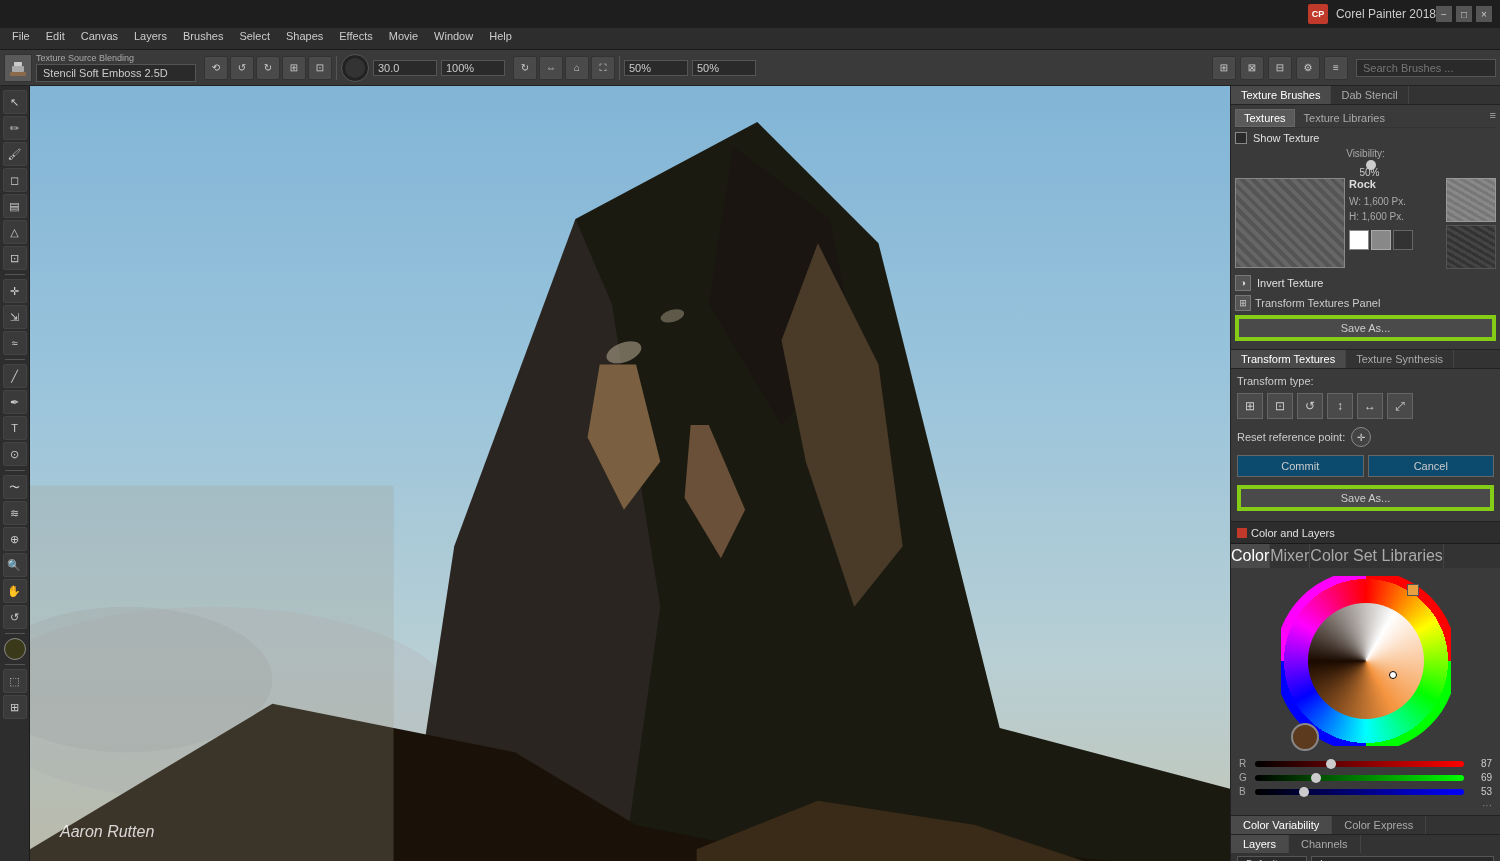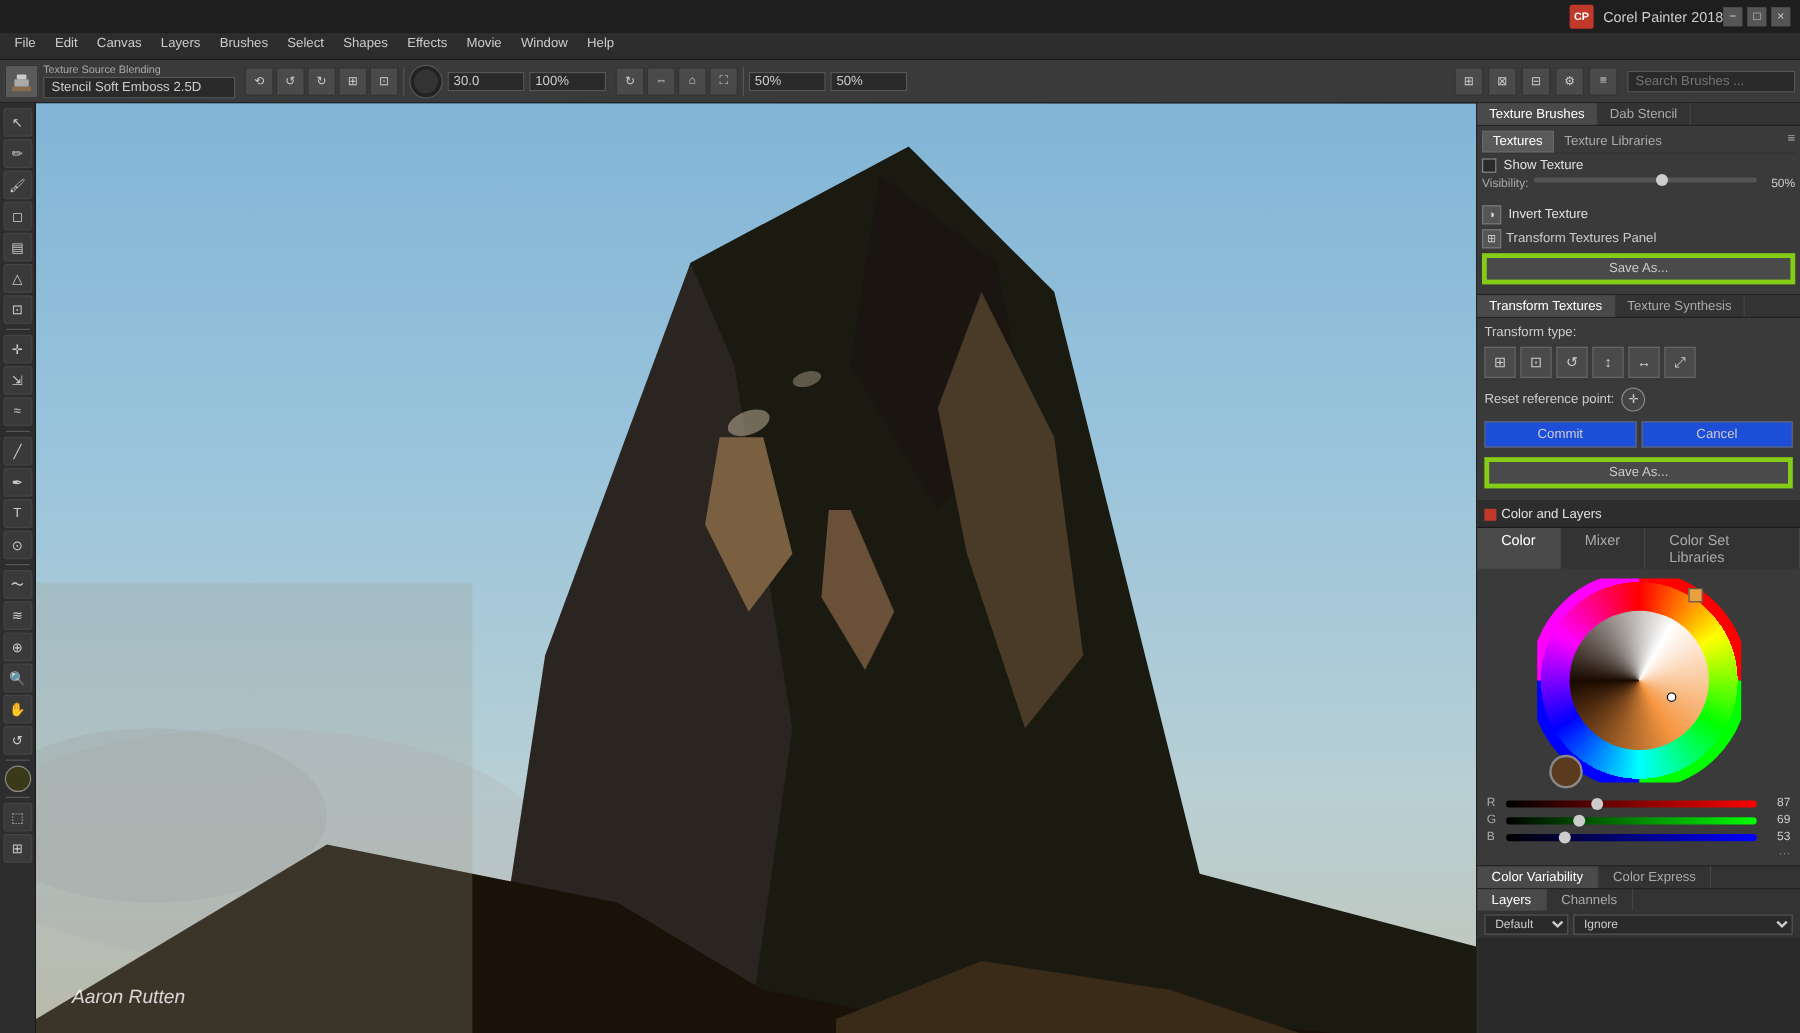--- a/index.html
+++ b/index.html
@@ -53,21 +53,21 @@
     .panel-tab.active { background: #4a4a4a; color: #fff; }
     .panel-body { padding: 4px; }
 
     
     .texture-tabs { display: flex; border-bottom: 1px solid #333; margin-bottom: 4px; }
     .texture-tab { padding: 2px 8px; font-size: 11px; color: #aaa; cursor: pointer; border: 1px solid transparent; }
     .texture-tab.active { background: #5a5a5a; color: #fff; border-color: #666; }
 
     .show-texture-row { display: flex; align-items: center; gap: 6px; margin-bottom: 4px; }
     .checkbox { width: 12px; height: 12px; border: 1px solid #888; background: #2a2a2a; }
-    .visibility-row { display: flex; align-items: flex-start; gap: 4px; margin-bottom: 12px; font-size: 10px; color: #aaa; }
+    .visibility-row { display: flex; align-items: center; gap: 4px; margin-bottom: 0; font-size: 10px; color: #aaa; flex-direction: column; }
     .slider-track { flex: 1; height: 4px; background: #555; border-radius: 2px; position: relative; }
     .slider-thumb { width: 10px; height: 10px; background: #ccc; border-radius: 50%; position: absolute; top: -3px; left: 55%; }
     .visibility-val { font-size: 10px; color: #ccc; min-width: 28px; text-align: right; }
 
     .texture-preview-area { display: flex; gap: 4px; margin-bottom: 6px; }
     .texture-thumb { width: 110px; height: 90px; background: #666; border: 1px solid #888; overflow: hidden; position: relative; }
     .texture-thumb-pattern { width: 100%; height: 100%; background: repeating-linear-gradient(45deg, #555 0px, #555 4px, #666 4px, #666 8px); }
     .texture-name { font-size: 11px; font-weight: bold; color: #ddd; margin-bottom: 2px; }
     .texture-meta { font-size: 10px; color: #aaa; }
     .texture-sw { display: flex; gap: 2px; margin-top: 4px; }
@@ -84,28 +84,28 @@
     .transform-tabs { display: flex; background: #333; border-bottom: 1px solid #222; }
     .transform-tab { padding: 3px 10px; font-size: 11px; color: #aaa; cursor: pointer; border-right: 1px solid #444; }
     .transform-tab.active { background: #4a4a4a; color: #fff; }
     .transform-body { padding: 6px; }
     .transform-type-label { font-size: 11px; color: #ccc; margin-bottom: 6px; }
     .transform-icons { display: flex; gap: 4px; margin-bottom: 8px; }
     .t-icon { width: 26px; height: 26px; background: #4a4a4a; border: 1px solid #666; display: flex; align-items: center; justify-content: center; font-size: 12px; color: #ccc; cursor: pointer; }
     .reset-row { display: flex; align-items: center; gap: 6px; margin-bottom: 8px; font-size: 11px; color: #ccc; }
     .compass-icon { width: 20px; height: 20px; border: 1px solid #888; border-radius: 50%; background: #444; display: flex; align-items: center; justify-content: center; font-size: 10px; }
     .commit-cancel-row { display: flex; gap: 4px; margin-bottom: 8px; }
-    .commit-btn { flex: 1; padding: 4px; background: #1d4ed8; border: 1px solid #666; color: #ccc; font-size: 11px; cursor: pointer; }
+    .commit-btn { flex: 1; padding: 4px; background: #0c4a6e; border: 1px solid #666; color: #ccc; font-size: 11px; cursor: pointer; }
 
     
     .color-layers-panel { background: #3a3a3a; flex: 1; display: flex; flex-direction: column; overflow: hidden; }
     .cl-header { display: flex; align-items: center; background: #2d2d2d; padding: 3px 6px; height: 22px; border-bottom: 1px solid #1a1a1a; }
     .cl-header-icon { width: 10px; height: 10px; background: #c0392b; margin-right: 4px; }
     .cl-tabs { display: flex; background: #333; }
-    .cl-tab { padding: 3px 20px; font-size: 12px; color: #aaa; cursor: pointer; border-right: 1px solid #444; }
+    .cl-tab { padding: 3px 0; font-size: 16px; color: #aaa; cursor: pointer; border-right: 1px solid #444; }
     .cl-tab.active { background: #4a4a4a; color: #fff; }
 
     
     .color-wheel-section { padding: 8px; display: flex; justify-content: center; }
     .color-wheel-container { position: relative; width: 170px; height: 170px; }
     .color-swatch { position: absolute; bottom: -5px; left: 10px; width: 28px; height: 28px; background: #5c3a1e; border: 2px solid #888; border-radius: 50%; }
 
     
     .rgb-section { padding: 4px 8px; }
     .rgb-row { display: flex; align-items: center; gap: 4px; margin-bottom: 3px; }
@@ -322,20 +322,39 @@
         </div>
         
         <div class="visibility-row">
           <span>Visibility:</span>
           <div class="slider-track">
             <div class="slider-thumb"></div>
           </div>
           <span class="visibility-val">50%</span>
         </div>
         
+        <div class="texture-preview-area">
+          <div class="texture-thumb">
+            <div class="texture-thumb-pattern"></div>
+          </div>
+          <div style="display:flex; flex-direction:column; gap:4px; flex:1;">
+            <div class="texture-name">Rock</div>
+            <div class="texture-meta">W: 1,600 Px.</div>
+            <div class="texture-meta">H: 1,600 Px.</div>
+            <div class="texture-sw">
+              <div class="sw-white"></div>
+              <div style="width:20px;height:20px;background:#888;border:1px solid #aaa;"></div>
+              <div style="width:20px;height:20px;background:#333;border:1px solid #666;"></div>
+            </div>
+          </div>
+          <div style="display:flex;flex-direction:column;gap:3px;">
+            <div style="width:50px;height:44px;background:repeating-linear-gradient(30deg,#777 0px,#777 3px,#888 3px,#888 6px);border:1px solid #999;"></div>
+            <div style="width:50px;height:44px;background:repeating-linear-gradient(30deg,#333 0px,#333 3px,#444 3px,#444 6px);border:1px solid #555;"></div>
+          </div>
+        </div>
         
         <div class="invert-row">
           <div class="invert-icon">◑</div>
           <span>Invert Texture</span>
         </div>
         
         <div class="transform-header">
           <div class="invert-icon">⊞</div>
           <span>Transform Textures Panel</span>
         </div>

